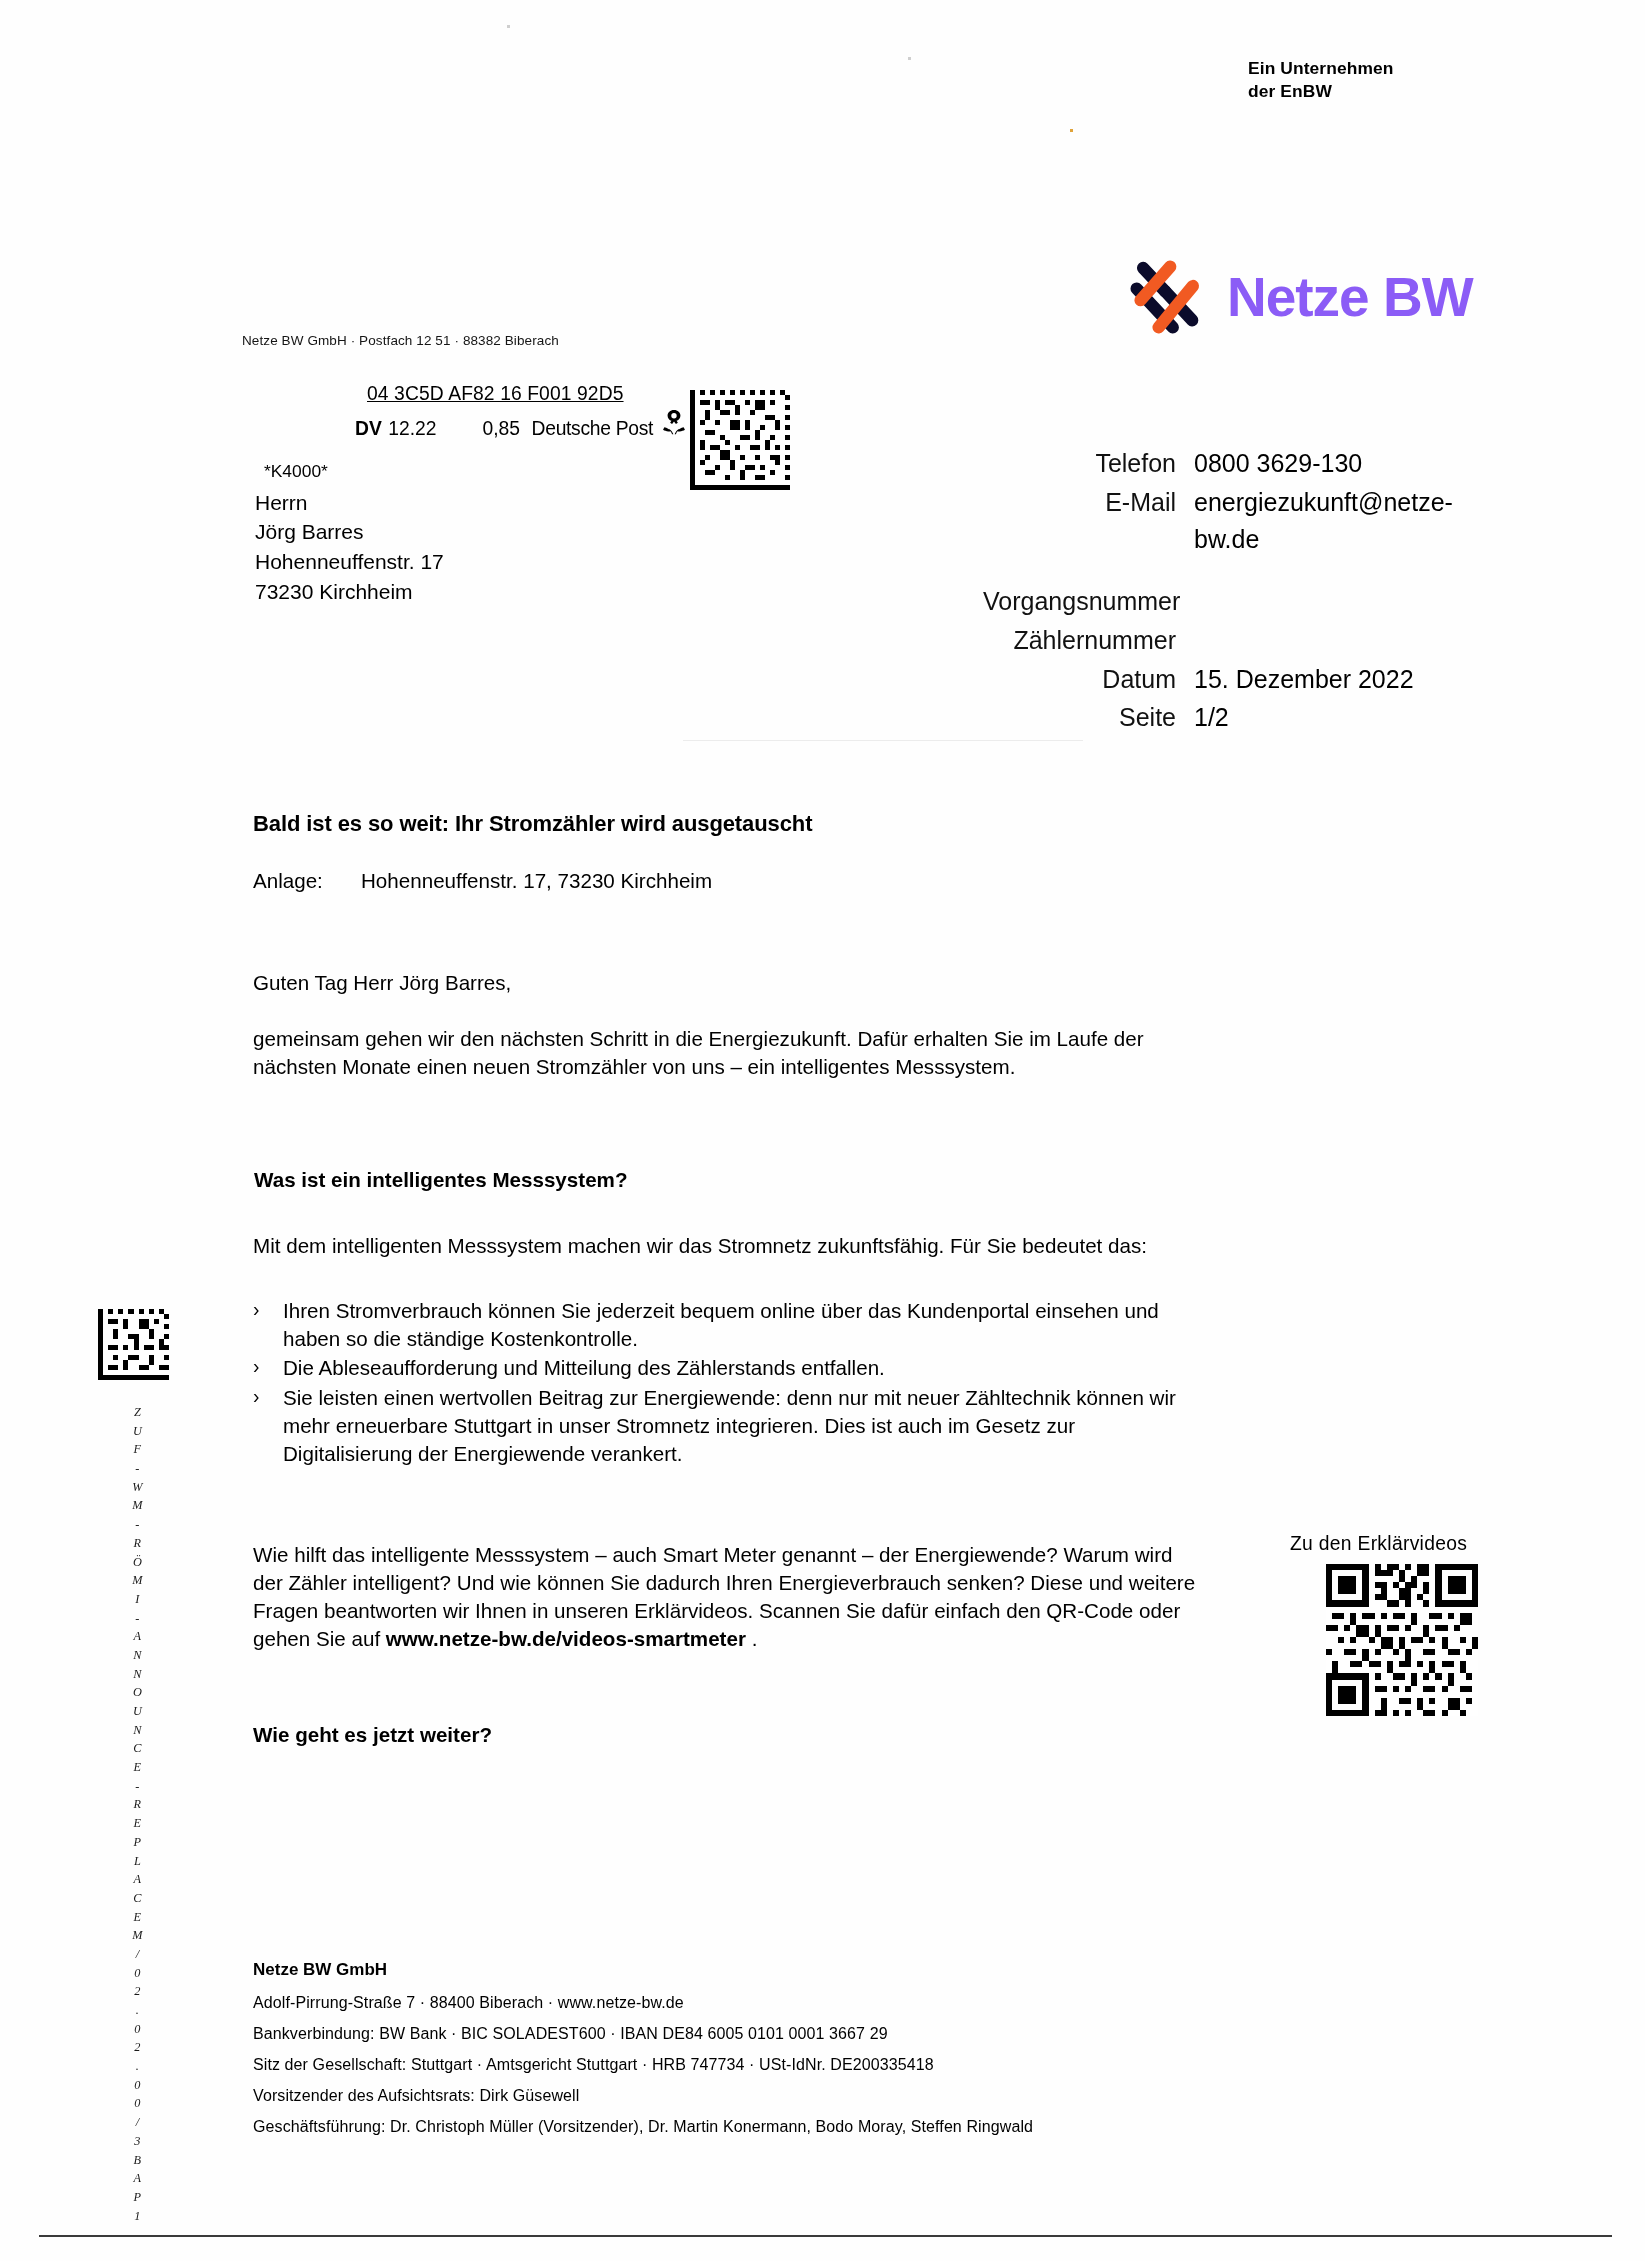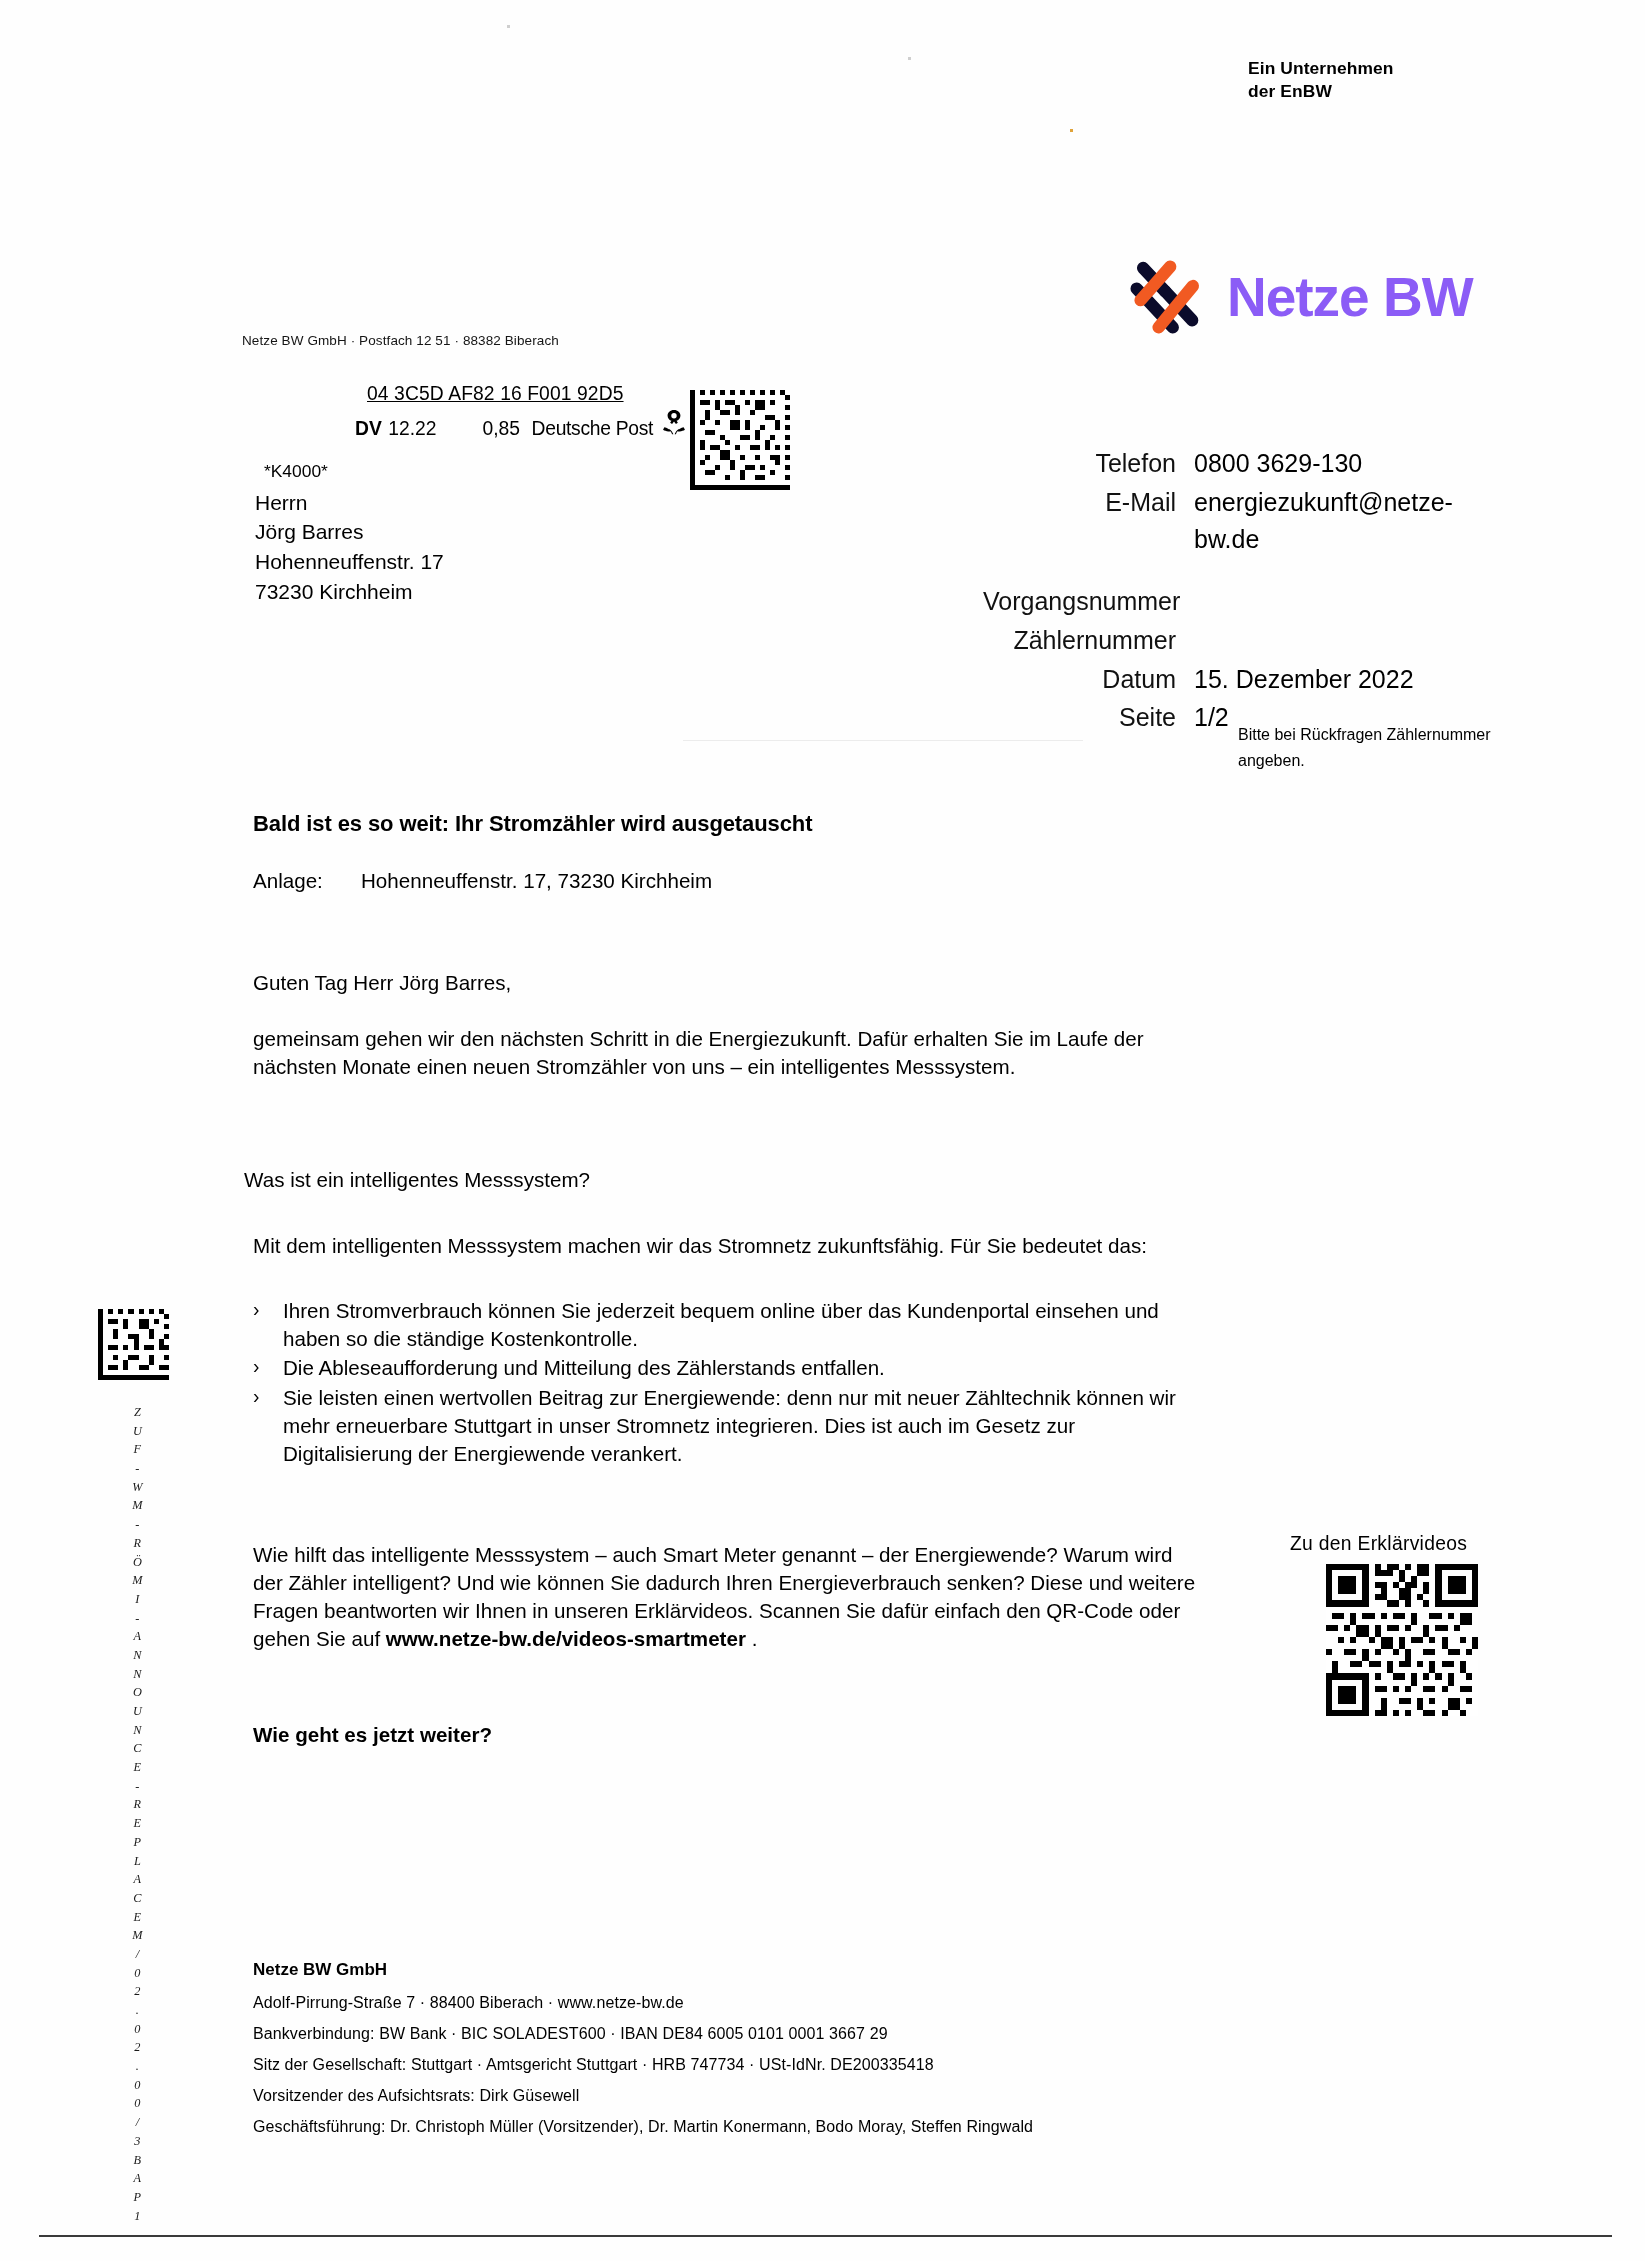--- a/index.html
+++ b/index.html
@@ -175,24 +175,24 @@
     position: absolute;
     left: 253px;
     top: 1025px;
     width: 941px;
     font-size: 20.6px;
     line-height: 1.36;
   }
 
   .h2 {
     position: absolute;
-    left: 244px;
+    left: 254px;
     top: 1168px;
     font-size: 20.6px;
-    font-weight: normal;
+    font-weight: bold;
   }
 
   .para2 {
     position: absolute;
     left: 253px;
     top: 1232px;
     width: 941px;
     font-size: 20.6px;
     line-height: 1.36;
   }
@@ -456,21 +456,20 @@
     <div class="meta-row">
       <div class="meta-label">Datum</div>
       <div class="meta-value">15. Dezember 2022</div>
     </div>
     <div class="meta-row">
       <div class="meta-label">Seite</div>
       <div class="meta-value">1/2</div>
     </div>
   </div>
 
-  <div class="hint">Bitte bei Rückfragen Zählernummer angeben.</div>
 
   <div class="subject">Bald ist es so weit: Ihr Stromzähler wird ausgetauscht</div>
 
   <div class="anlage">
     <div class="anlage-label">Anlage:</div>
     <div>Hohenneuffenstr. 17, 73230 Kirchheim</div>
   </div>
 
   <div class="salutation">Guten Tag Herr Jörg Barres,</div>
 

